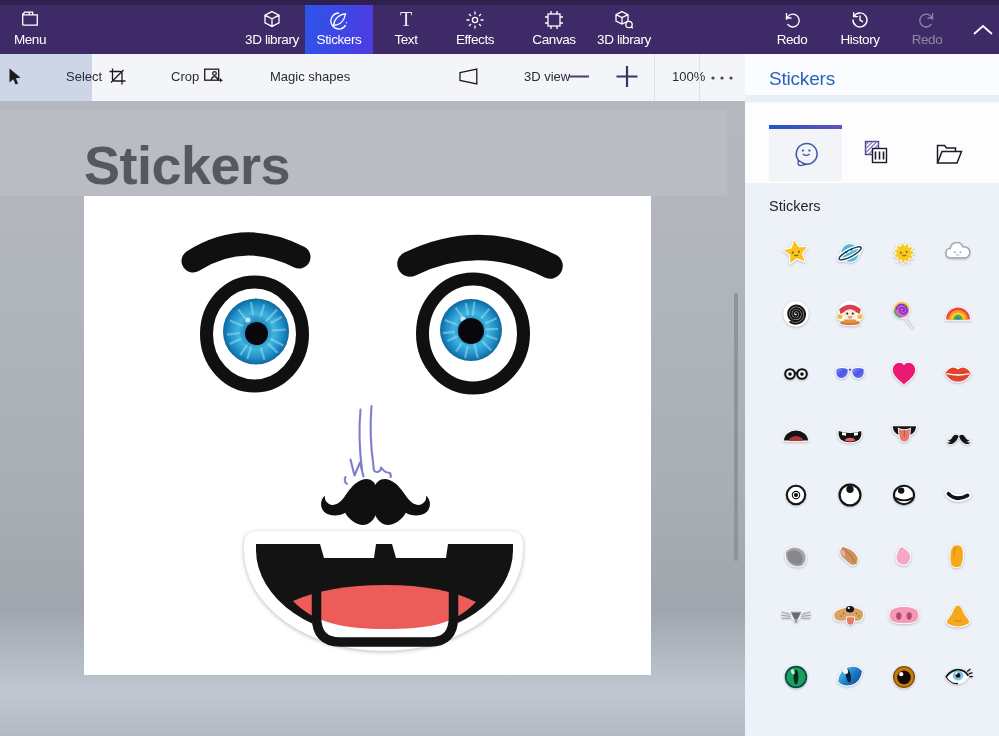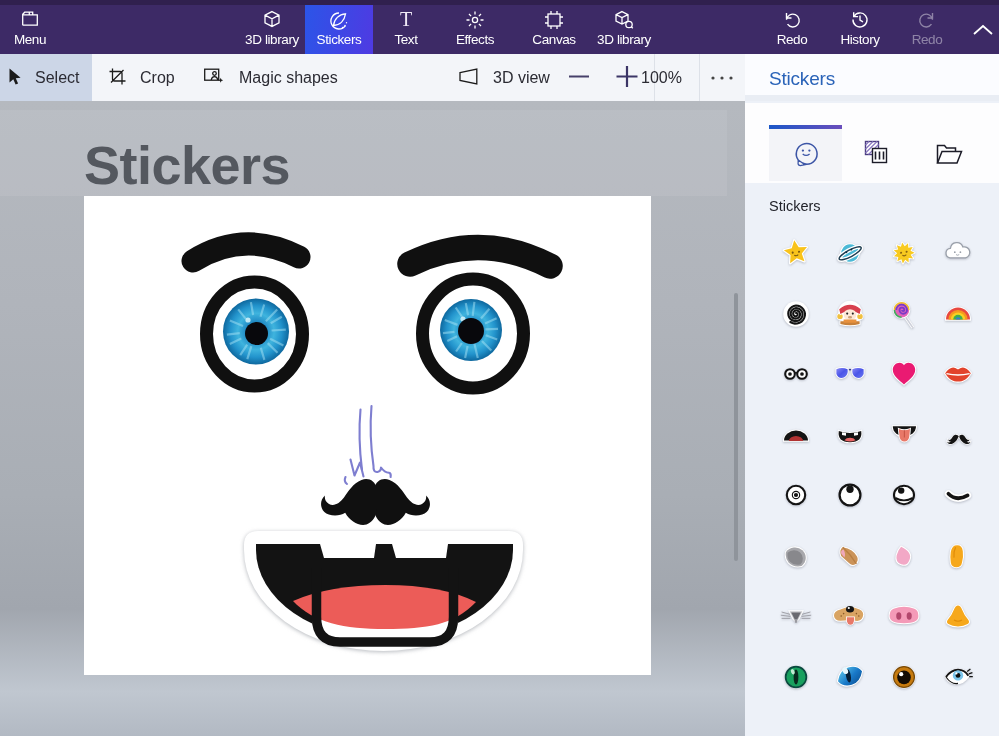--- a/index.html
+++ b/index.html
@@ -10,21 +10,21 @@
   
   #topbar { left:0; top:0; width:999px; height:54px; background:#3d2a66; }
   .mitem { position:absolute; top:0; height:54px; color:#fff; text-align:center; }
   .mitem .lbl { position:absolute; left:50%; transform:translateX(-50%); top:32px; font-size:13.5px; letter-spacing:-0.4px; white-space:nowrap; }
   .mitem svg { position:absolute; left:50%; transform:translateX(-50%); top:9px; }
   #sticktab { background:linear-gradient(100deg,#2b55e8,#4f3ae2); }
 
   
   #toolbar { left:0; top:54px; width:745px; height:47px; background:#f3f5f9; }
   #selcell { position:absolute; left:0; top:0; width:92px; height:47px; background:#ccd6e7; }
-  .titem { position:absolute; top:0; height:47px; color:#2b2b33; font-size:16px; }
+  .titem { position:absolute; top:0; height:47px; color:#2b2b33; font-size:13px;margin-left:31px; }
   #panelhead { left:745px; top:54px; width:254px; height:47px; background:#fbfcff; }
   #panelhead span { position:absolute; left:24px; top:14px; font-size:19px; letter-spacing:-0.2px; color:#2a63b8; }
 
   
   #canvasarea { left:0; top:101px; width:745px; height:635px;
     background:linear-gradient(180deg,#b5b9bf 0%,#b0b4bb 32%,#a9aeb5 62%,#a1a6ae 80%,#c0c7d0 93%,#b2b9c3 100%);
   }
   #headingband { position:absolute; left:0; top:9px; width:727px; height:86px; background:rgba(255,255,255,0.08); }
   #bigtitle { position:absolute; left:84px; top:33px; font-size:54px; font-weight:bold; color:#54585f; letter-spacing:-0.5px; }
   #whitecanvas { position:absolute; left:84px; top:95px; width:567px; height:479px; background:#fff; }

